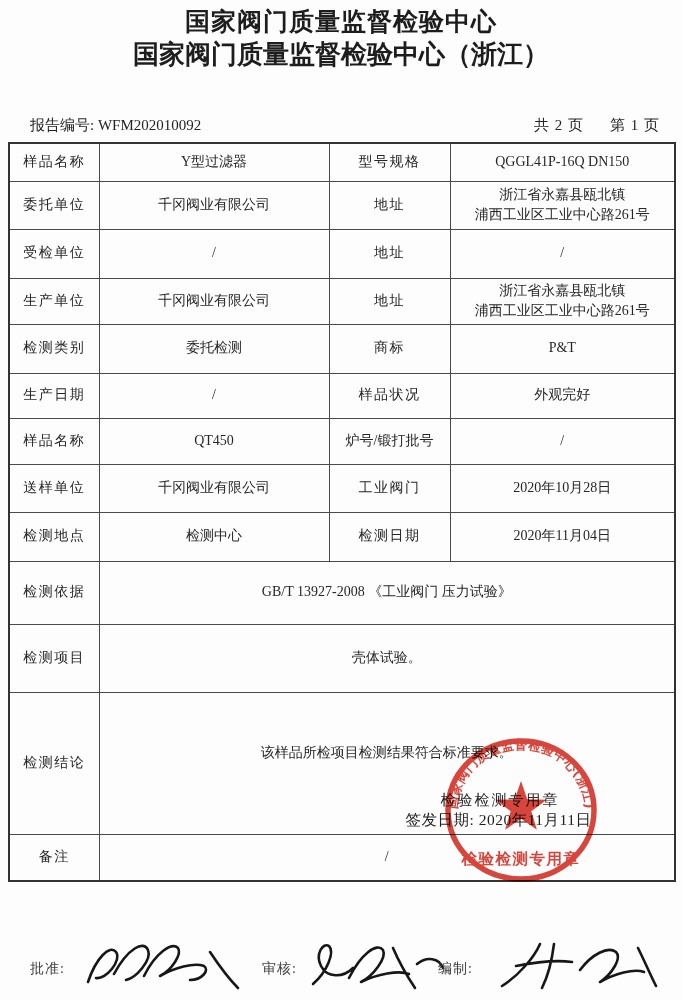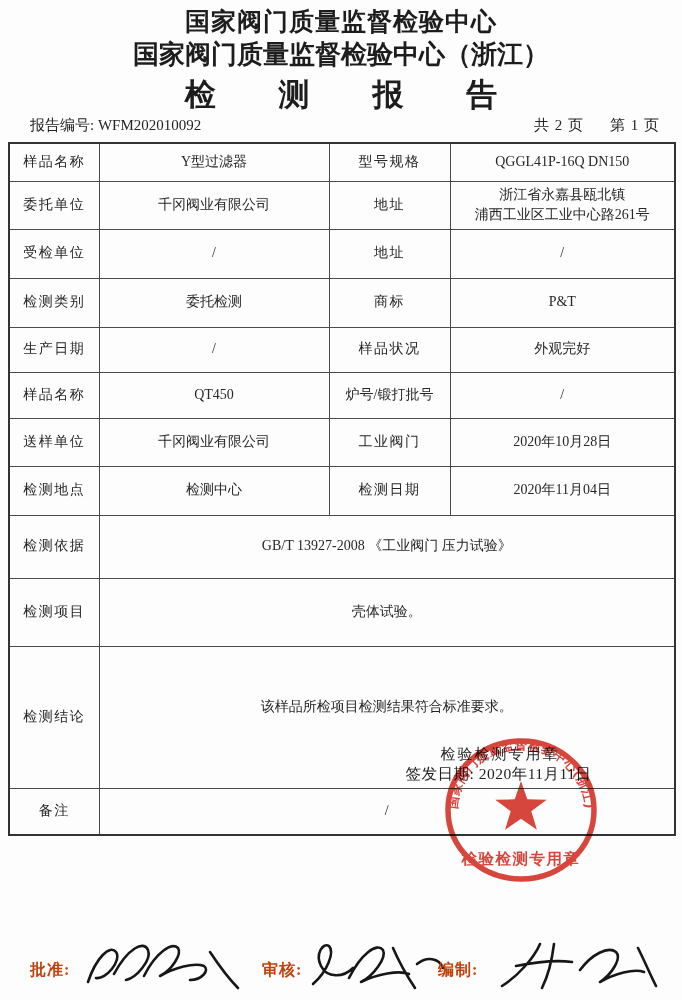--- a/index.html
+++ b/index.html
@@ -29,32 +29,31 @@
   td.lbl{font-size:14.5px;letter-spacing:1.5px;}
   td.tl{text-align:left;vertical-align:top;padding:11px 13px;}
   td.rel{position:relative;}
   .sealOverlapText{position:absolute;left:341px;top:97px;font-size:15px;letter-spacing:2px;color:#2a2a2a;}
   .issueLine{position:absolute;left:306px;top:116px;font-size:15.5px;color:#1f1f1f;letter-spacing:0.5px;}
 
   .stamp{position:absolute;left:439px;top:731px;width:164px;height:158px;opacity:0.9;mix-blend-mode:multiply;}
   .stamp text{font-family:"DejaVu Sans","Liberation Sans",sans-serif;font-weight:bold;}
 
   .footer{position:absolute;top:936px;left:0;width:682px;height:64px;}
-  .sigLabel{position:absolute;font-size:16px;font-weight:bold;color:#c2410c;top:24px;letter-spacing:1px;}
+  .sigLabel{position:absolute;font-size:14px;font-weight:normal;color:#404040;top:24px;letter-spacing:1px;}
   .sig{position:absolute;}
   .sig path{stroke:#171717;stroke-width:2.6;fill:none;stroke-linecap:round;stroke-linejoin:round;}
 </style>
 </head>
 <body>
 
 <div class="page">
 
   <div class="hline h1">国家阀门质量监督检验中心</div>
   <div class="hline h2">国家阀门质量监督检验中心（浙江）</div>
-  <div class="hline h3">检  测  报  告</div>
 
   <div class="meta">
     <span class="mleft"><span>报告编号: </span><span>WFM202010092</span></span>
     <span class="mright"><span>共 2 页</span><span class="pg">第 1 页</span></span>
   </div>
 
   <table class="rep">
     <colgroup>
         <col style="width:90px">
         <col style="width:230px">
@@ -73,20 +72,27 @@
       <td>千冈阀业有限公司</td>
       <td class="lbl">地址</td>
       <td>浙江省永嘉县瓯北镇
 浦西工业区工业中心路261号</td>
     </tr>
     <tr style="height:49px">
       <td class="lbl">受检单位</td>
       <td>/</td>
       <td class="lbl">地址</td>
       <td>/</td>
+    </tr>
+    <tr style="height:46px">
+      <td class="lbl">生产单位</td>
+      <td>千冈阀业有限公司</td>
+      <td class="lbl">地址</td>
+      <td>浙江省永嘉县瓯北镇
+浦西工业区工业中心路261号</td>
     </tr>
     <tr style="height:49px">
       <td class="lbl">检测类别</td>
       <td>委托检测</td>
       <td class="lbl">商标</td>
       <td>P&amp;T</td>
     </tr>
     <tr style="height:45px">
       <td class="lbl">生产日期</td>
       <td>/</td>

